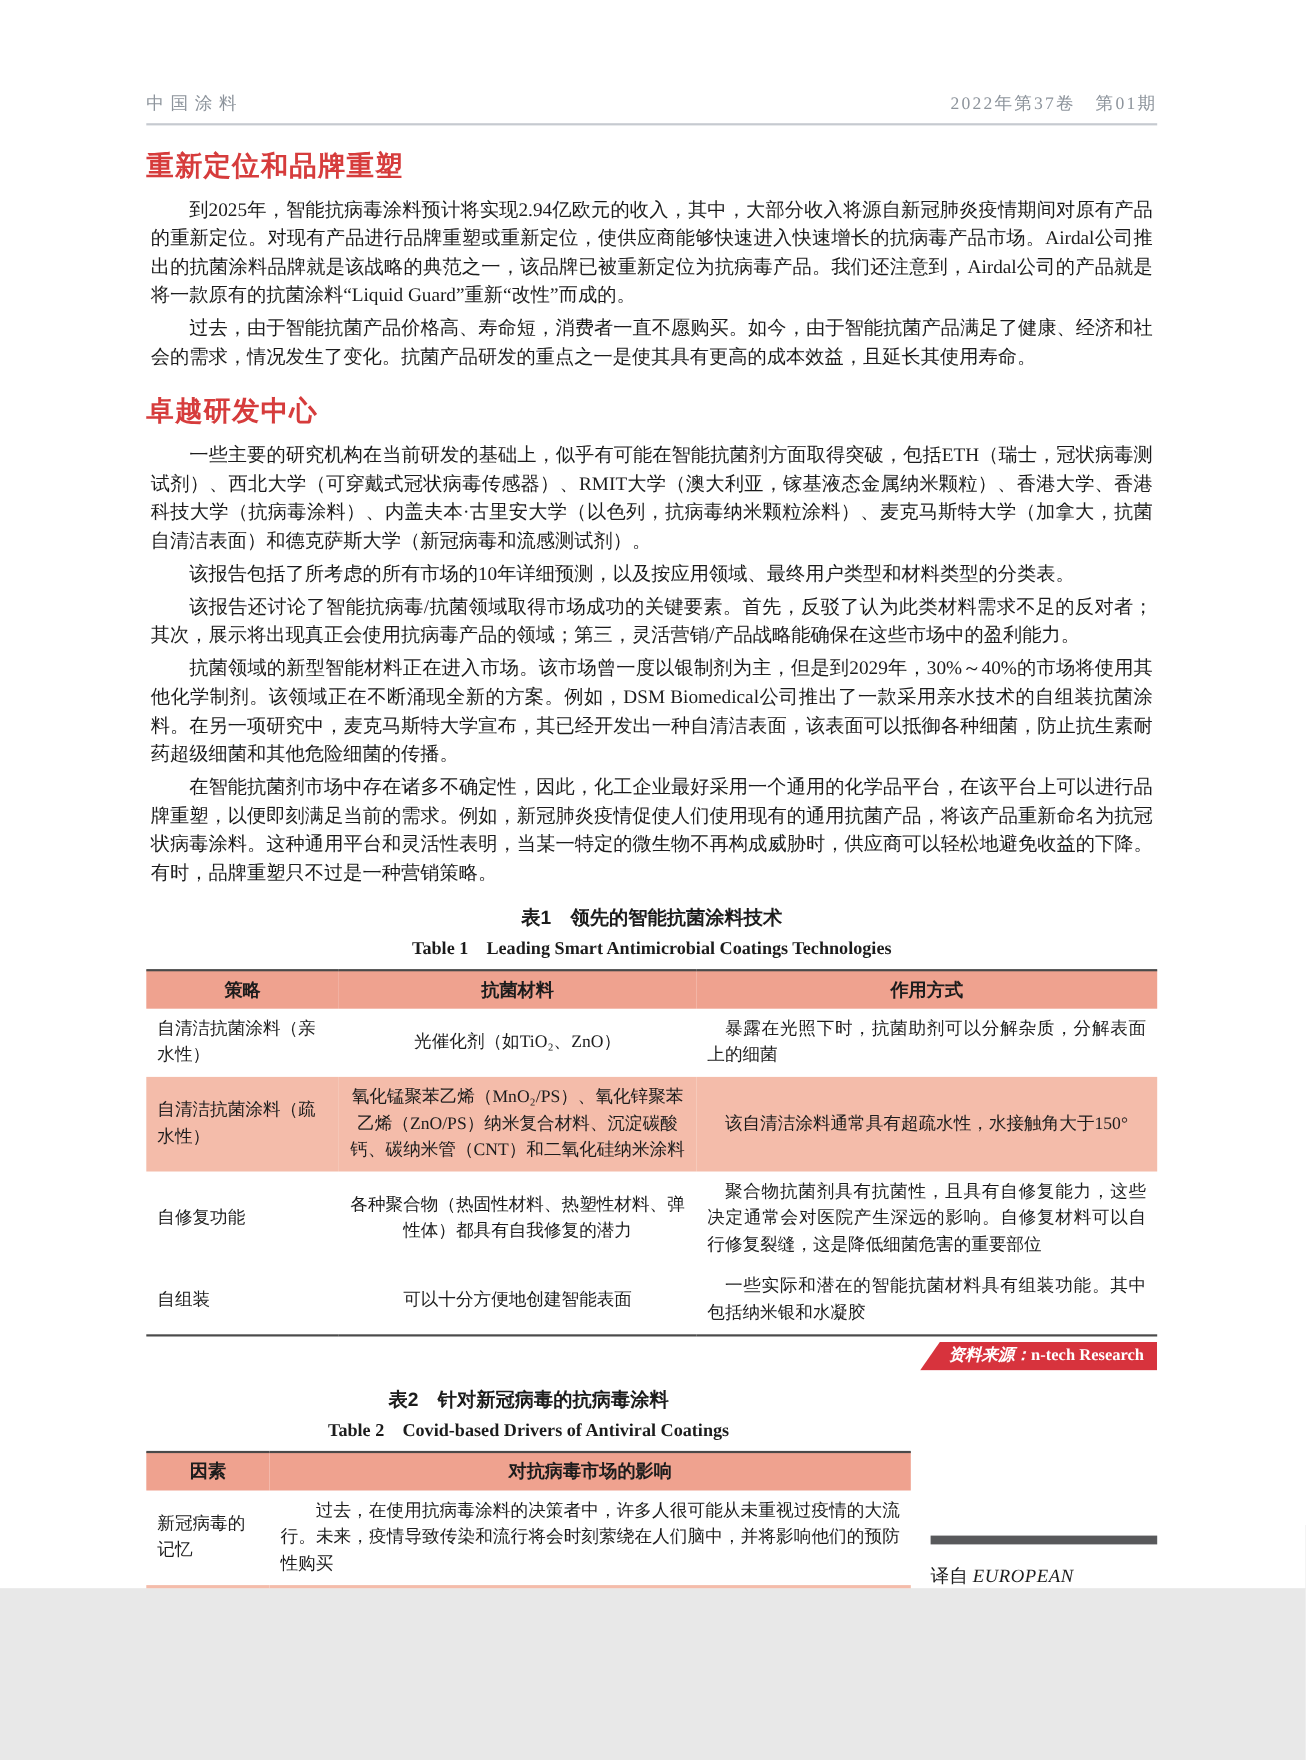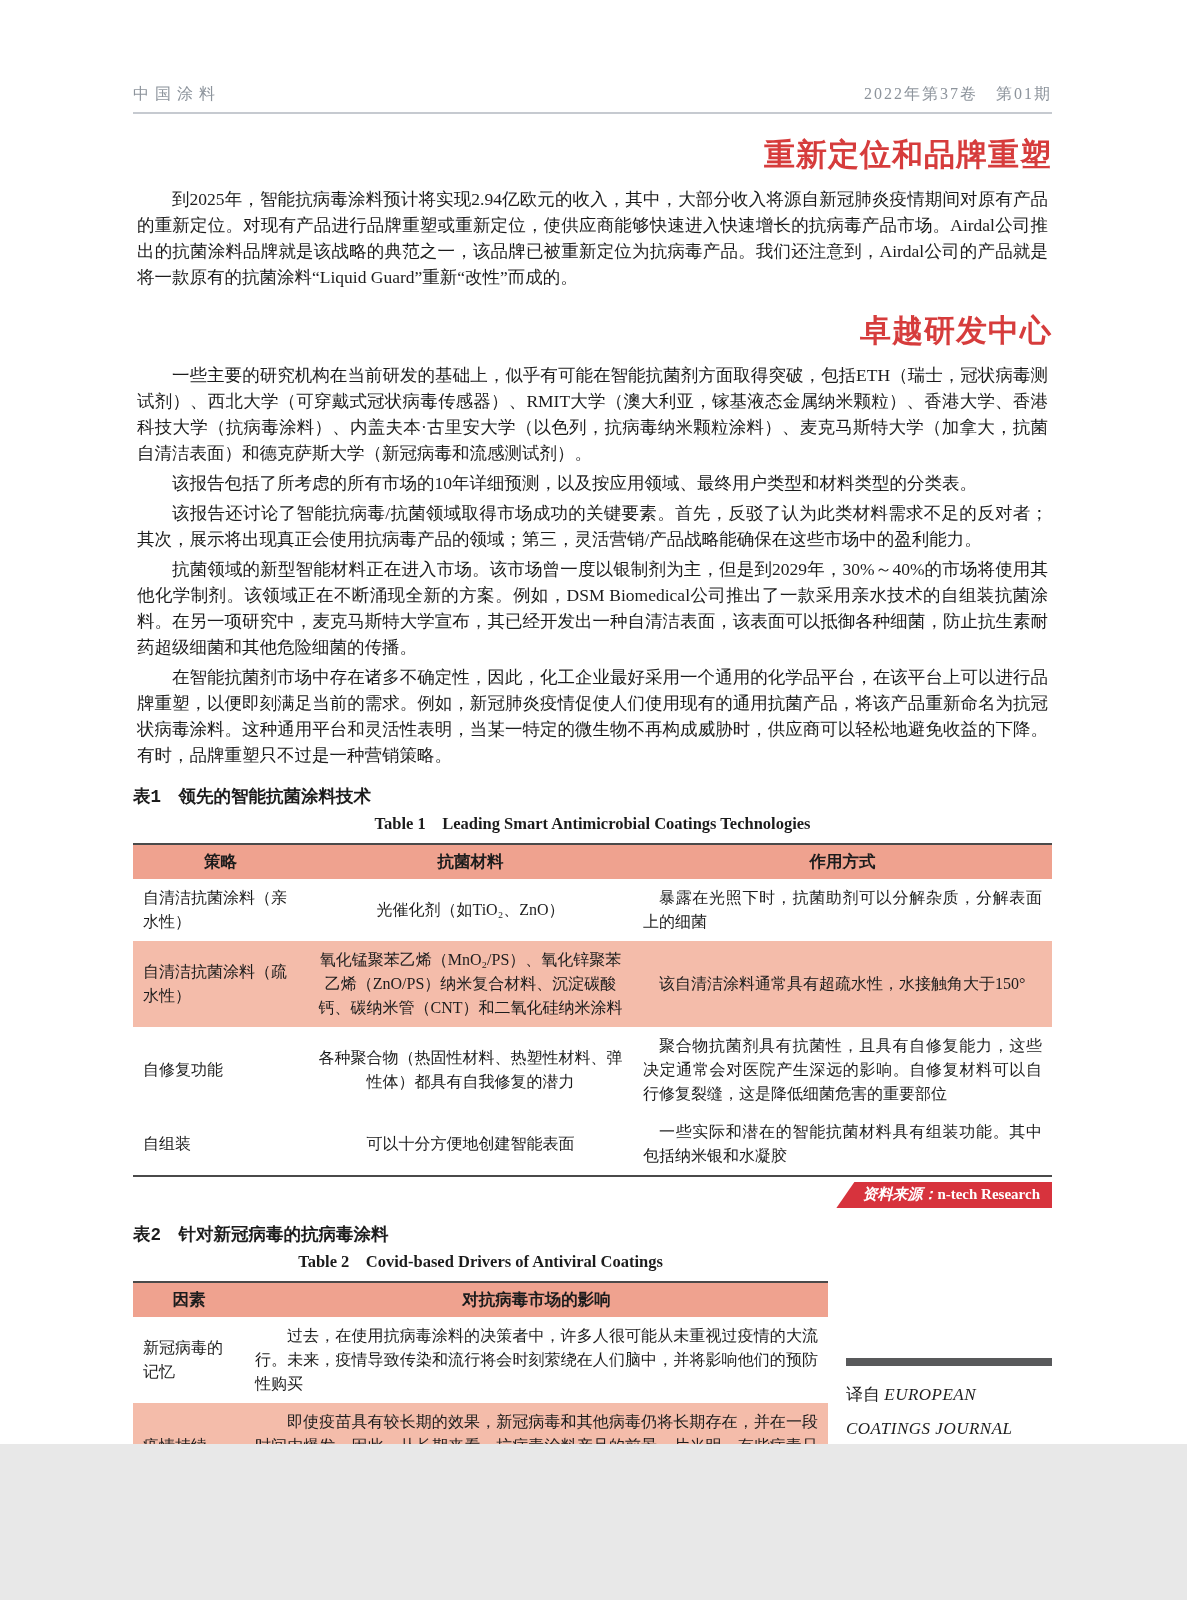--- a/index.html
+++ b/index.html
@@ -25,32 +25,32 @@
     display:flex;justify-content:space-between;align-items:flex-end;
     font-size:16px;color:#8d949c;
     border-bottom:2px solid #c6cad0;padding-bottom:7px;
   }
   .brand{letter-spacing:6px;}
   .issue-info{letter-spacing:2px;}
 
   
   h1.sec-heading{
     font-family:Liberation Mono, monospace;
-    font-size:31px;font-weight:bold;color:var(--heading-red);
-    margin:20px 0 10px 0;letter-spacing:1px;text-align:right;
+    font-size:25px;font-weight:bold;color:var(--heading-red);
+    margin:20px 0 10px 0;letter-spacing:1px;
   }
   p.body{
     font-size:17.5px;line-height:26px;margin:4px;
     text-align:justify;text-indent:2em;
   }
 
   
   .table-block{margin-top:16px;}
   .tbl-title-zh{
-    font-family:Liberation Mono, monospace;
+    text-align:center;font-family:Liberation Sans, sans-serif;
     font-weight:bold;font-size:17.5px;margin-bottom:5px;
   }
   .tbl-title-en{
     text-align:center;font-weight:bold;font-size:16.5px;margin-bottom:8px;
   }
   table.data-table{
     width:100%;border-collapse:collapse;
     border-top:2px solid #4a4a4a;border-bottom:2px solid #4a4a4a;
     font-size:16px;
   }
@@ -99,20 +99,21 @@
 <div class="page">
   <div class="content">
 
     <div class="page-header">
       <span class="brand">中国涂料</span>
       <span class="issue-info">2022年第37卷　第01期</span>
     </div>
 
     <h1 class="sec-heading">重新定位和品牌重塑</h1>
     <p class="body">到2025年，智能抗病毒涂料预计将实现2.94亿欧元的收入，其中，大部分收入将源自新冠肺炎疫情期间对原有产品的重新定位。对现有产品进行品牌重塑或重新定位，使供应商能够快速进入快速增长的抗病毒产品市场。Airdal公司推出的抗菌涂料品牌就是该战略的典范之一，该品牌已被重新定位为抗病毒产品。我们还注意到，Airdal公司的产品就是将一款原有的抗菌涂料“Liquid Guard”重新“改性”而成的。</p>
+    <p class="body">过去，由于智能抗菌产品价格高、寿命短，消费者一直不愿购买。如今，由于智能抗菌产品满足了健康、经济和社会的需求，情况发生了变化。抗菌产品研发的重点之一是使其具有更高的成本效益，且延长其使用寿命。</p>
 
     <h1 class="sec-heading">卓越研发中心</h1>
     <p class="body">一些主要的研究机构在当前研发的基础上，似乎有可能在智能抗菌剂方面取得突破，包括ETH（瑞士，冠状病毒测试剂）、西北大学（可穿戴式冠状病毒传感器）、RMIT大学（澳大利亚，镓基液态金属纳米颗粒）、香港大学、香港科技大学（抗病毒涂料）、内盖夫本·古里安大学（以色列，抗病毒纳米颗粒涂料）、麦克马斯特大学（加拿大，抗菌自清洁表面）和德克萨斯大学（新冠病毒和流感测试剂）。</p>
     <p class="body">该报告包括了所考虑的所有市场的10年详细预测，以及按应用领域、最终用户类型和材料类型的分类表。</p>
     <p class="body">该报告还讨论了智能抗病毒/抗菌领域取得市场成功的关键要素。首先，反驳了认为此类材料需求不足的反对者；其次，展示将出现真正会使用抗病毒产品的领域；第三，灵活营销/产品战略能确保在这些市场中的盈利能力。</p>
     <p class="body">抗菌领域的新型智能材料正在进入市场。该市场曾一度以银制剂为主，但是到2029年，30%～40%的市场将使用其他化学制剂。该领域正在不断涌现全新的方案。例如，DSM Biomedical公司推出了一款采用亲水技术的自组装抗菌涂料。在另一项研究中，麦克马斯特大学宣布，其已经开发出一种自清洁表面，该表面可以抵御各种细菌，防止抗生素耐药超级细菌和其他危险细菌的传播。</p>
     <p class="body">在智能抗菌剂市场中存在诸多不确定性，因此，化工企业最好采用一个通用的化学品平台，在该平台上可以进行品牌重塑，以便即刻满足当前的需求。例如，新冠肺炎疫情促使人们使用现有的通用抗菌产品，将该产品重新命名为抗冠状病毒涂料。这种通用平台和灵活性表明，当某一特定的微生物不再构成威胁时，供应商可以轻松地避免收益的下降。有时，品牌重塑只不过是一种营销策略。</p>
 
     <div class="table-block">
       <div class="tbl-title-zh">表1　领先的智能抗菌涂料技术</div>

